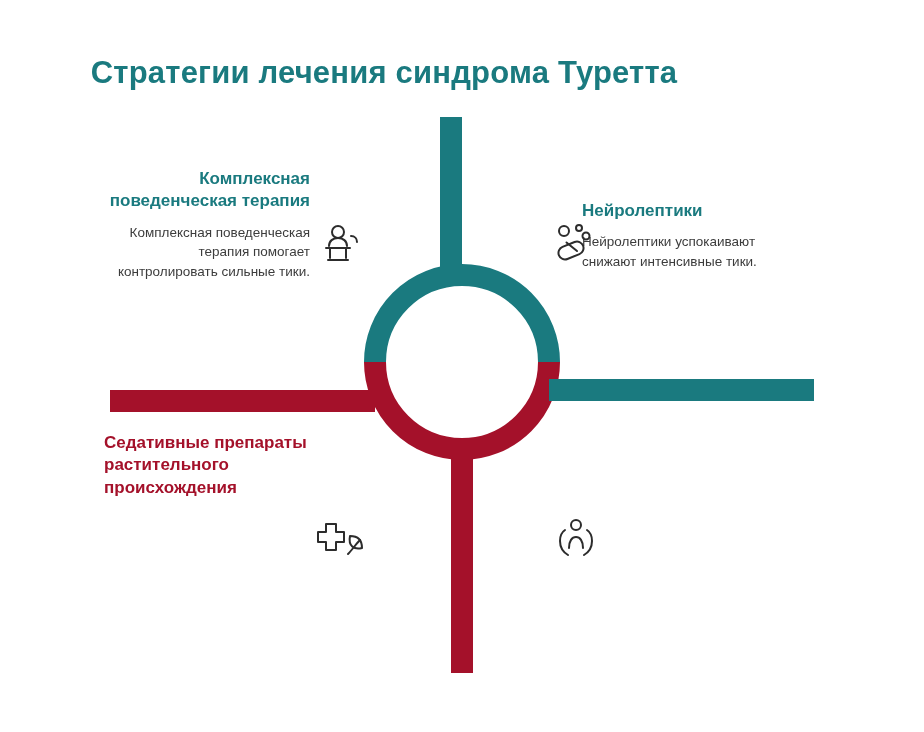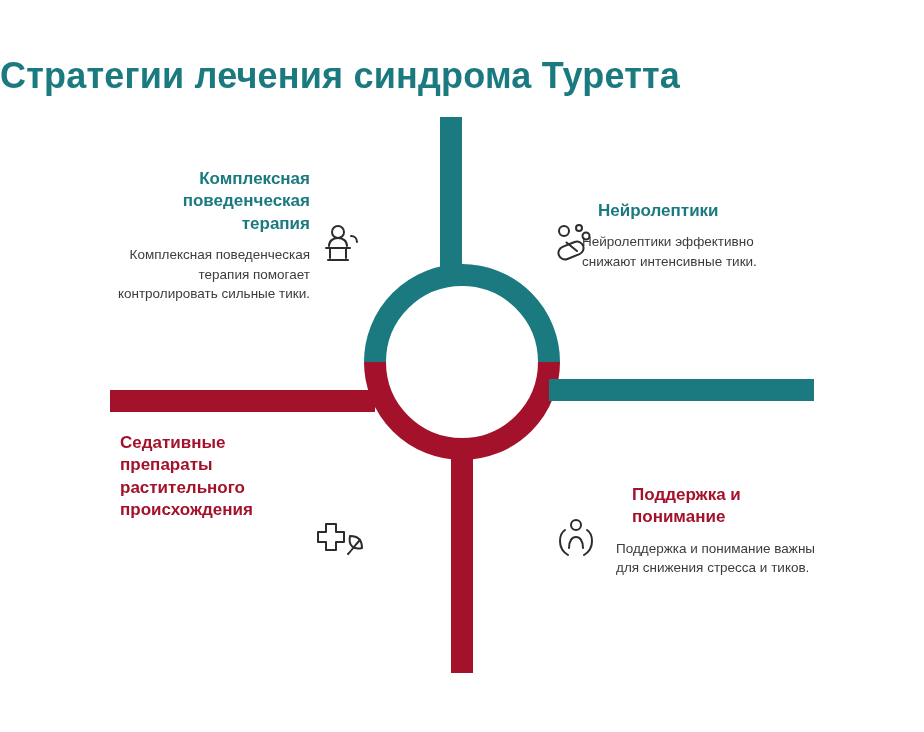--- a/index.html
+++ b/index.html
@@ -20,21 +20,22 @@
     left: 0; top: 0;
     width: 924px;
     height: 732px;
   }
 
   .title {
     position: absolute;
     left: 0;
     top: 55px;
     width: 768px;
-    font-size: 36px;
+    text-align: center;
+    font-size: 31px;
     font-weight: bold;
     color: #1a7a7f;
     letter-spacing: 0.2px;
   }
 
   .diagram-svg {
     position: absolute;
     left: 0;
     top: 0;
     width: 924px;
@@ -42,21 +43,21 @@
   }
 
   .quad {
     position: absolute;
   }
 
   .quad-heading {
     font-size: 17px;
     font-weight: bold;
     line-height: 1.32;
-    margin: 0 0 10px 16px;
+    margin: 0 0 10px 0;
   }
   .quad-body {
     font-size: 13.5px;
     line-height: 1.45;
     color: #3c3c3c;
     margin: 0;
   }
 
   .teal { color: #1a7a7f; }
   .red  { color: #a4112a; }
@@ -141,21 +142,21 @@
       <path d="M8 24h24"></path>
       <path d="M12 24v10"></path>
       <path d="M28 24v10"></path>
       <path d="M10 36h20"></path>
       <path d="M33 12c4 0 6 3 6 6"></path>
     </svg>
   </div>
 
   <div class="quad" id="quad-neuro">
     <div class="quad-heading teal">Нейролептики</div>
-    <div class="quad-body">Нейролептики эффективно снижают интенсивные тики.</div>
+    <div class="quad-body">Нейролептики успокаивают снижают интенсивные тики.</div>
   </div>
 
   <div class="icon-wrap" id="icon-neuro">
     <svg width="46" height="46" viewBox="0 0 46 46" fill="none" stroke="#2c2c2c" stroke-width="2" stroke-linecap="round" stroke-linejoin="round">
       <circle cx="12" cy="9" r="5"></circle>
       <circle cx="27" cy="6" r="3"></circle>
       <circle cx="34" cy="14" r="3.5"></circle>
       <rect x="6" y="22" width="26" height="13" rx="6.5" transform="rotate(-22 19 28.5)"></rect>
       <path d="M14.5 20.5 L25 29"></path>
     </svg>
@@ -166,24 +167,20 @@
   </div>
 
   <div class="icon-wrap" id="icon-sedative">
     <svg width="56" height="48" viewBox="0 0 56 48" fill="none" stroke="#2c2c2c" stroke-width="2" stroke-linecap="round" stroke-linejoin="round">
       <path d="M14 6h10v8h8v10h-8v8H14v-8H6V14h8z"></path>
       <path d="M38 18c8 0 12 4 12 12-8 2-14-2-12-12z"></path>
       <path d="M36 36c4-4 8-10 12-14"></path>
     </svg>
   </div>
 
-  <div class="quad" id="quad-support">
-    <div class="quad-heading red">Поддержка и понимание</div>
-    <div class="quad-body">Поддержка и понимание важны для снижения стресса и тиков.</div>
-  </div>
 
   <div class="icon-wrap" id="icon-support">
     <svg width="48" height="46" viewBox="0 0 48 46" fill="none" stroke="#2c2c2c" stroke-width="2" stroke-linecap="round" stroke-linejoin="round">
       <circle cx="24" cy="9" r="5"></circle>
       <path d="M17 32c0-7 3-11 7-11s7 4 7 11"></path>
       <path d="M13 14c-3 2-5 6-5 11 0 6 3 11 8 14"></path>
       <path d="M35 14c3 2 5 6 5 11 0 6-3 11-8 14"></path>
     </svg>
   </div>
 

